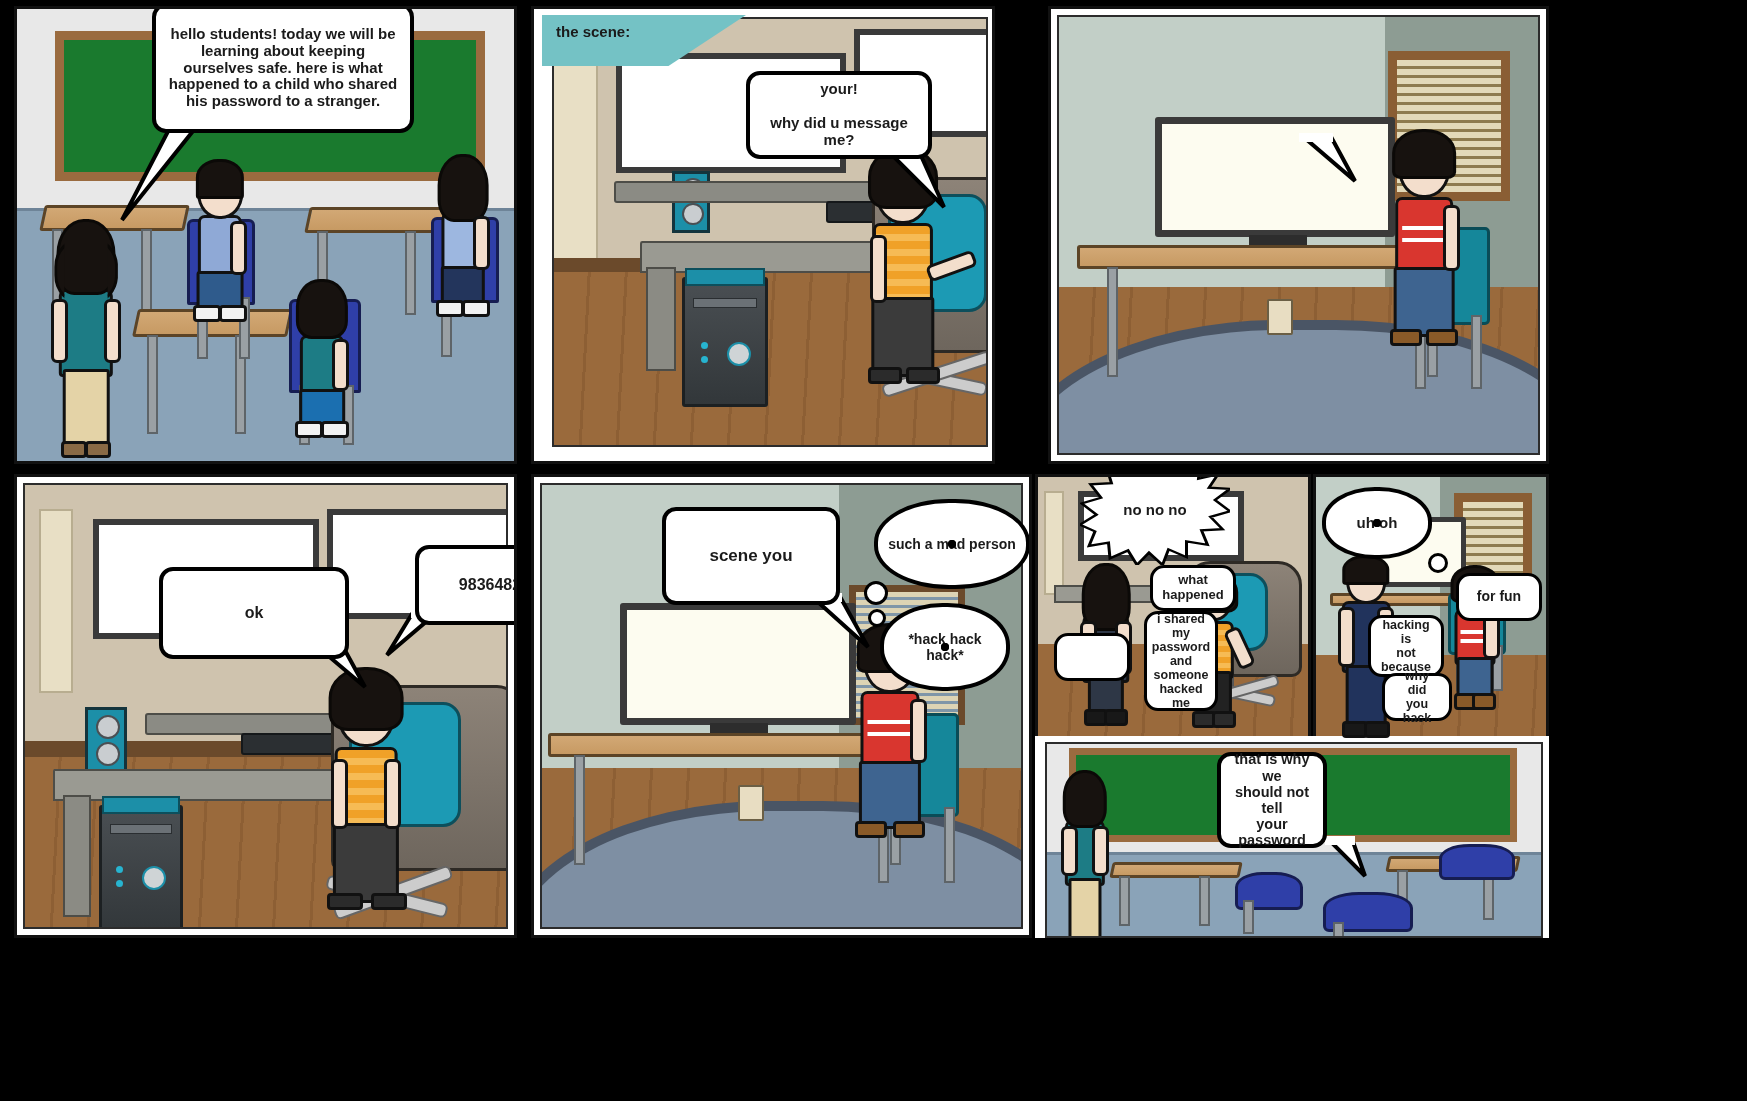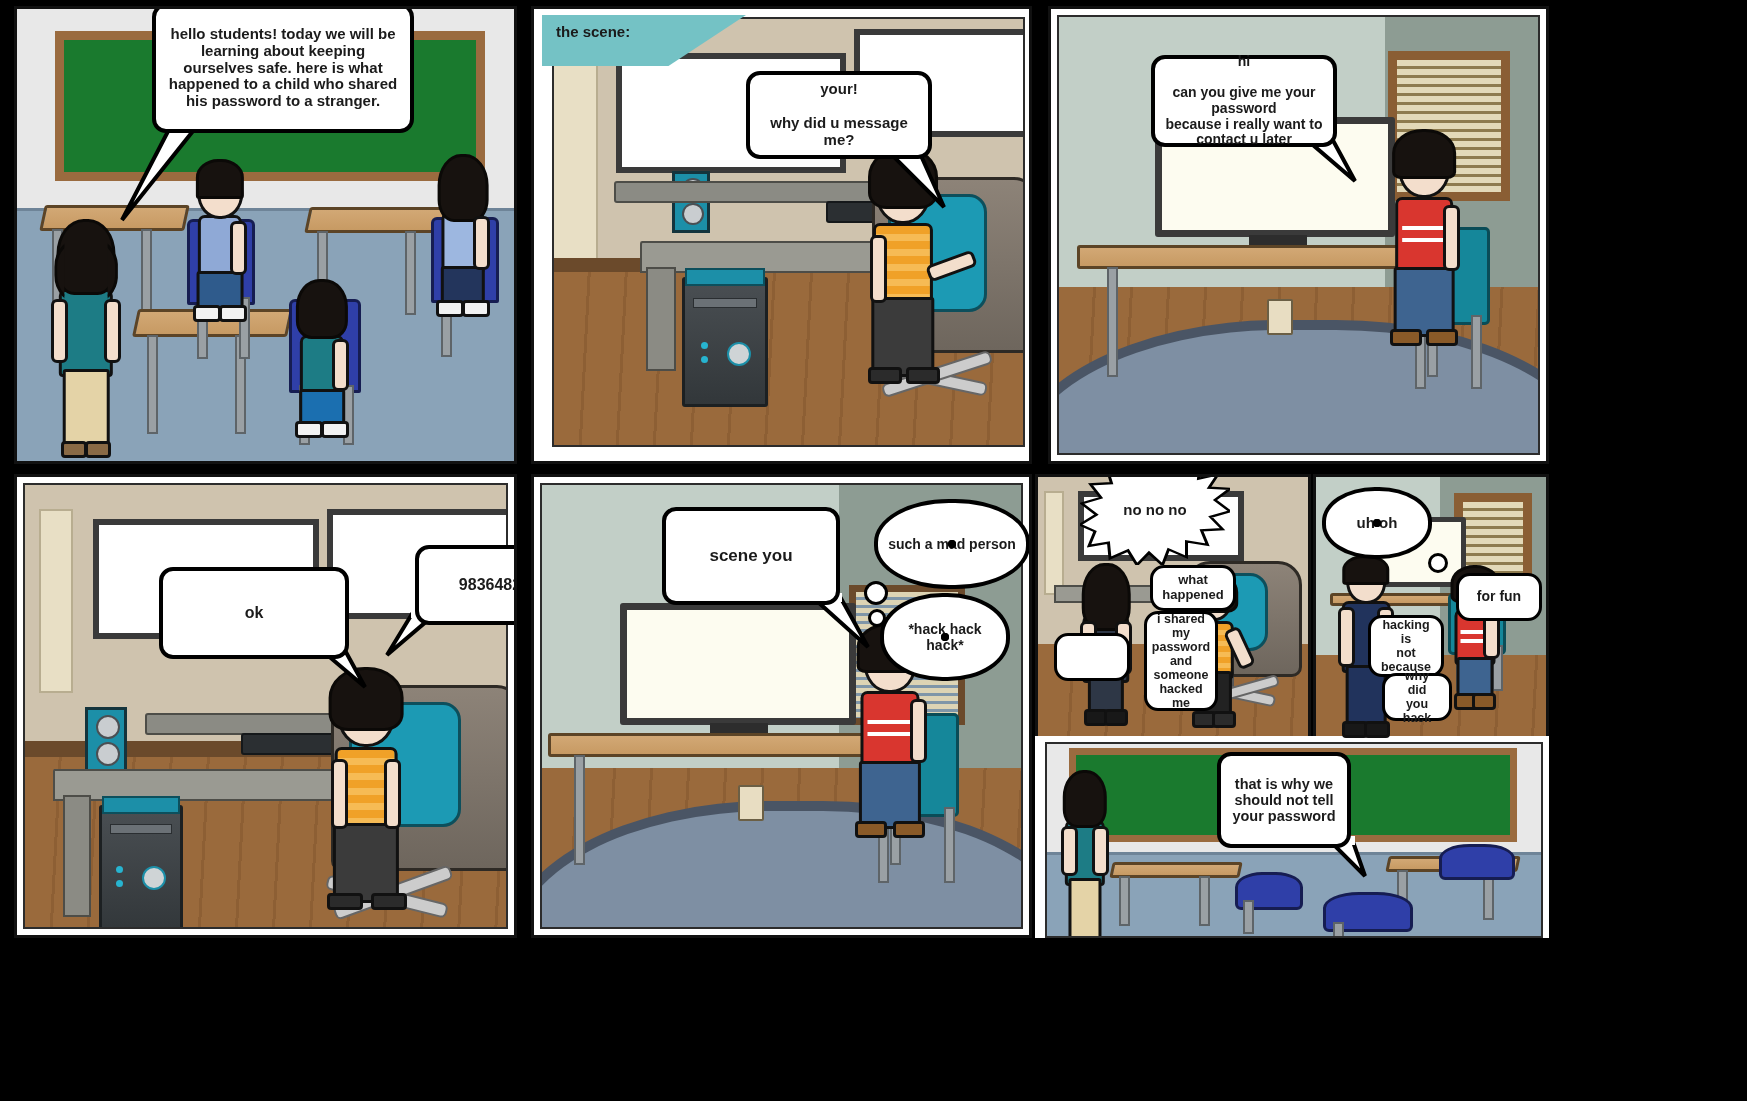--- a/index.html
+++ b/index.html
@@ -164,21 +164,21 @@
     </div>
 
     <div class="bub" style="left:135px;top:-6px;width:262px;height:130px;font-size:15px;">hello students! today we will be learning about keeping ourselves safe. here is what happened to a child who shared his password to a stranger.</div>
     <svg class="tail" style="left:100px;top:105px;width:80px;height:110px;" viewBox="0 0 80 110">
       <polygon points="60,0 80,12 5,106" fill="#fff" stroke="#000" stroke-width="4"></polygon>
       <rect x="45" y="0" width="38" height="10" fill="#fff"></rect>
     </svg>
   </div>
 </div>
 
-<div class="panel" style="left:531px;top:6px;width:501px;height:458px;background:#fff;">
+<div class="panel" style="left:531px;top:6px;width:464px;height:458px;background:#fff;">
   <div class="inner">
     <div style="position:absolute;left:18px;top:8px;right:4px;bottom:14px;overflow:hidden;border:2px solid #2c2c2c;">
       <div class="wall-comp" style="height:58%;"></div>
       <div class="floor-wood" style="top:58%;"></div>
       <div style="position:absolute;left:0;right:0;top:56%;height:14px;background:#6b4a2b;"></div>
       <div style="position:absolute;left:0;top:0;width:42px;bottom:44%;background:#e8dfc5;border-right:2px solid #b8ad90;"></div>
 
       <div class="screen-w" style="left:62px;top:34px;width:230px;height:120px;"></div>
       <div class="screen-w" style="left:300px;top:10px;width:190px;height:108px;"></div>
 
@@ -258,25 +258,20 @@
           <div class="stripe" style="top:26px;"></div>
               <div class="stripe" style="top:38px;"></div>
         </div>
         <div class="arm" style="right:2px;top:76px;height:60px;"></div>
         <div class="legs" style="top:138px;width:72%;height:64px;background:#3e6490;"></div>
         <div class="shoe" style="left:4px;top:200px;width:26px;background:#8a5a28;"></div>
         <div class="shoe" style="right:4px;top:200px;width:26px;background:#8a5a28;"></div>
       </div>
     </div>
 
-    <div class="bub" style="left:100px;top:46px;width:186px;height:92px;font-size:14px;">hi
-
-can you give me your password
-because i really want to
-contact u later</div>
     <svg class="tail" style="left:248px;top:124px;width:66px;height:58px;" viewBox="0 0 66 58">
       <polygon points="0,0 30,0 56,48" fill="#fff" stroke="#000" stroke-width="4"></polygon>
       <rect x="0" y="0" width="34" height="9" fill="#fff"></rect>
     </svg>
   </div>
 </div>
 
 <div class="panel" style="left:14px;top:474px;width:503px;height:464px;background:#fff;">
   <div class="inner">
     <div style="position:absolute;left:6px;top:6px;right:6px;bottom:6px;overflow:hidden;border:2px solid #2c2c2c;">
@@ -373,21 +368,21 @@
       </div>
     </div>
 
     <div class="bub" style="left:128px;top:30px;width:178px;height:98px;font-size:17px;">scene you</div>
     <svg class="tail" style="left:274px;top:116px;width:68px;height:62px;" viewBox="0 0 68 62">
       <polygon points="0,0 30,0 60,54" fill="#fff" stroke="#000" stroke-width="4"></polygon>
       <rect x="0" y="0" width="34" height="9" fill="#fff"></rect>
     </svg>
 
     <div class="thought" style="left:340px;top:22px;width:156px;height:90px;border-radius:48%;font-size:14px;">such a mad person</div>
-    <div class="thought" style="left:346px;top:116px;width:130px;height:88px;border-radius:48%;font-size:14px;text-align:center;">*hack hack
+    <div class="thought" style="left:346px;top:126px;width:130px;height:88px;border-radius:48%;font-size:14px;text-align:center;">*hack hack
 hack*</div>
     <div class="dot" style="left:330px;top:104px;width:18px;height:18px;"></div>
     <div class="dot" style="left:334px;top:132px;width:12px;height:12px;"></div>
   </div>
 </div>
 
 <div class="panel" style="left:1035px;top:474px;width:514px;height:464px;background:#000;border:none;">
   <div class="inner">
 
     <div class="subpanel" style="left:0;top:0;width:276px;height:276px;background:#cfc3ae;">
@@ -511,21 +506,21 @@
         <div class="fig" style="left:12px;top:26px;width:52px;height:170px;">
           <div class="hair" style="top:0;width:74%;height:52px;border-radius:46% 46% 32% 32%;"></div>
           <div class="head" style="top:6px;"></div>
           <div class="body" style="top:50px;width:66%;height:60px;background:#1d7c85;"></div>
           <div class="arm" style="left:2px;top:56px;height:44px;"></div>
           <div class="arm" style="right:2px;top:56px;height:44px;"></div>
           <div class="legs" style="top:108px;width:52%;height:56px;background:#e4d3a7;"></div>
         </div>
       </div>
 
-      <div class="bub" style="left:182px;top:16px;width:134px;height:96px;font-size:14.5px;">that is why we
+      <div class="bub" style="left:182px;top:16px;width:110px;height:96px;font-size:14.5px;">that is why we
 should not tell
 your password</div>
       <svg class="tail" style="left:290px;top:100px;width:46px;height:44px;" viewBox="0 0 46 44">
         <polygon points="0,0 26,0 40,40" fill="#fff" stroke="#000" stroke-width="4"></polygon>
         <rect x="0" y="0" width="30" height="9" fill="#fff"></rect>
       </svg>
     </div>
 
   </div>
 </div>

